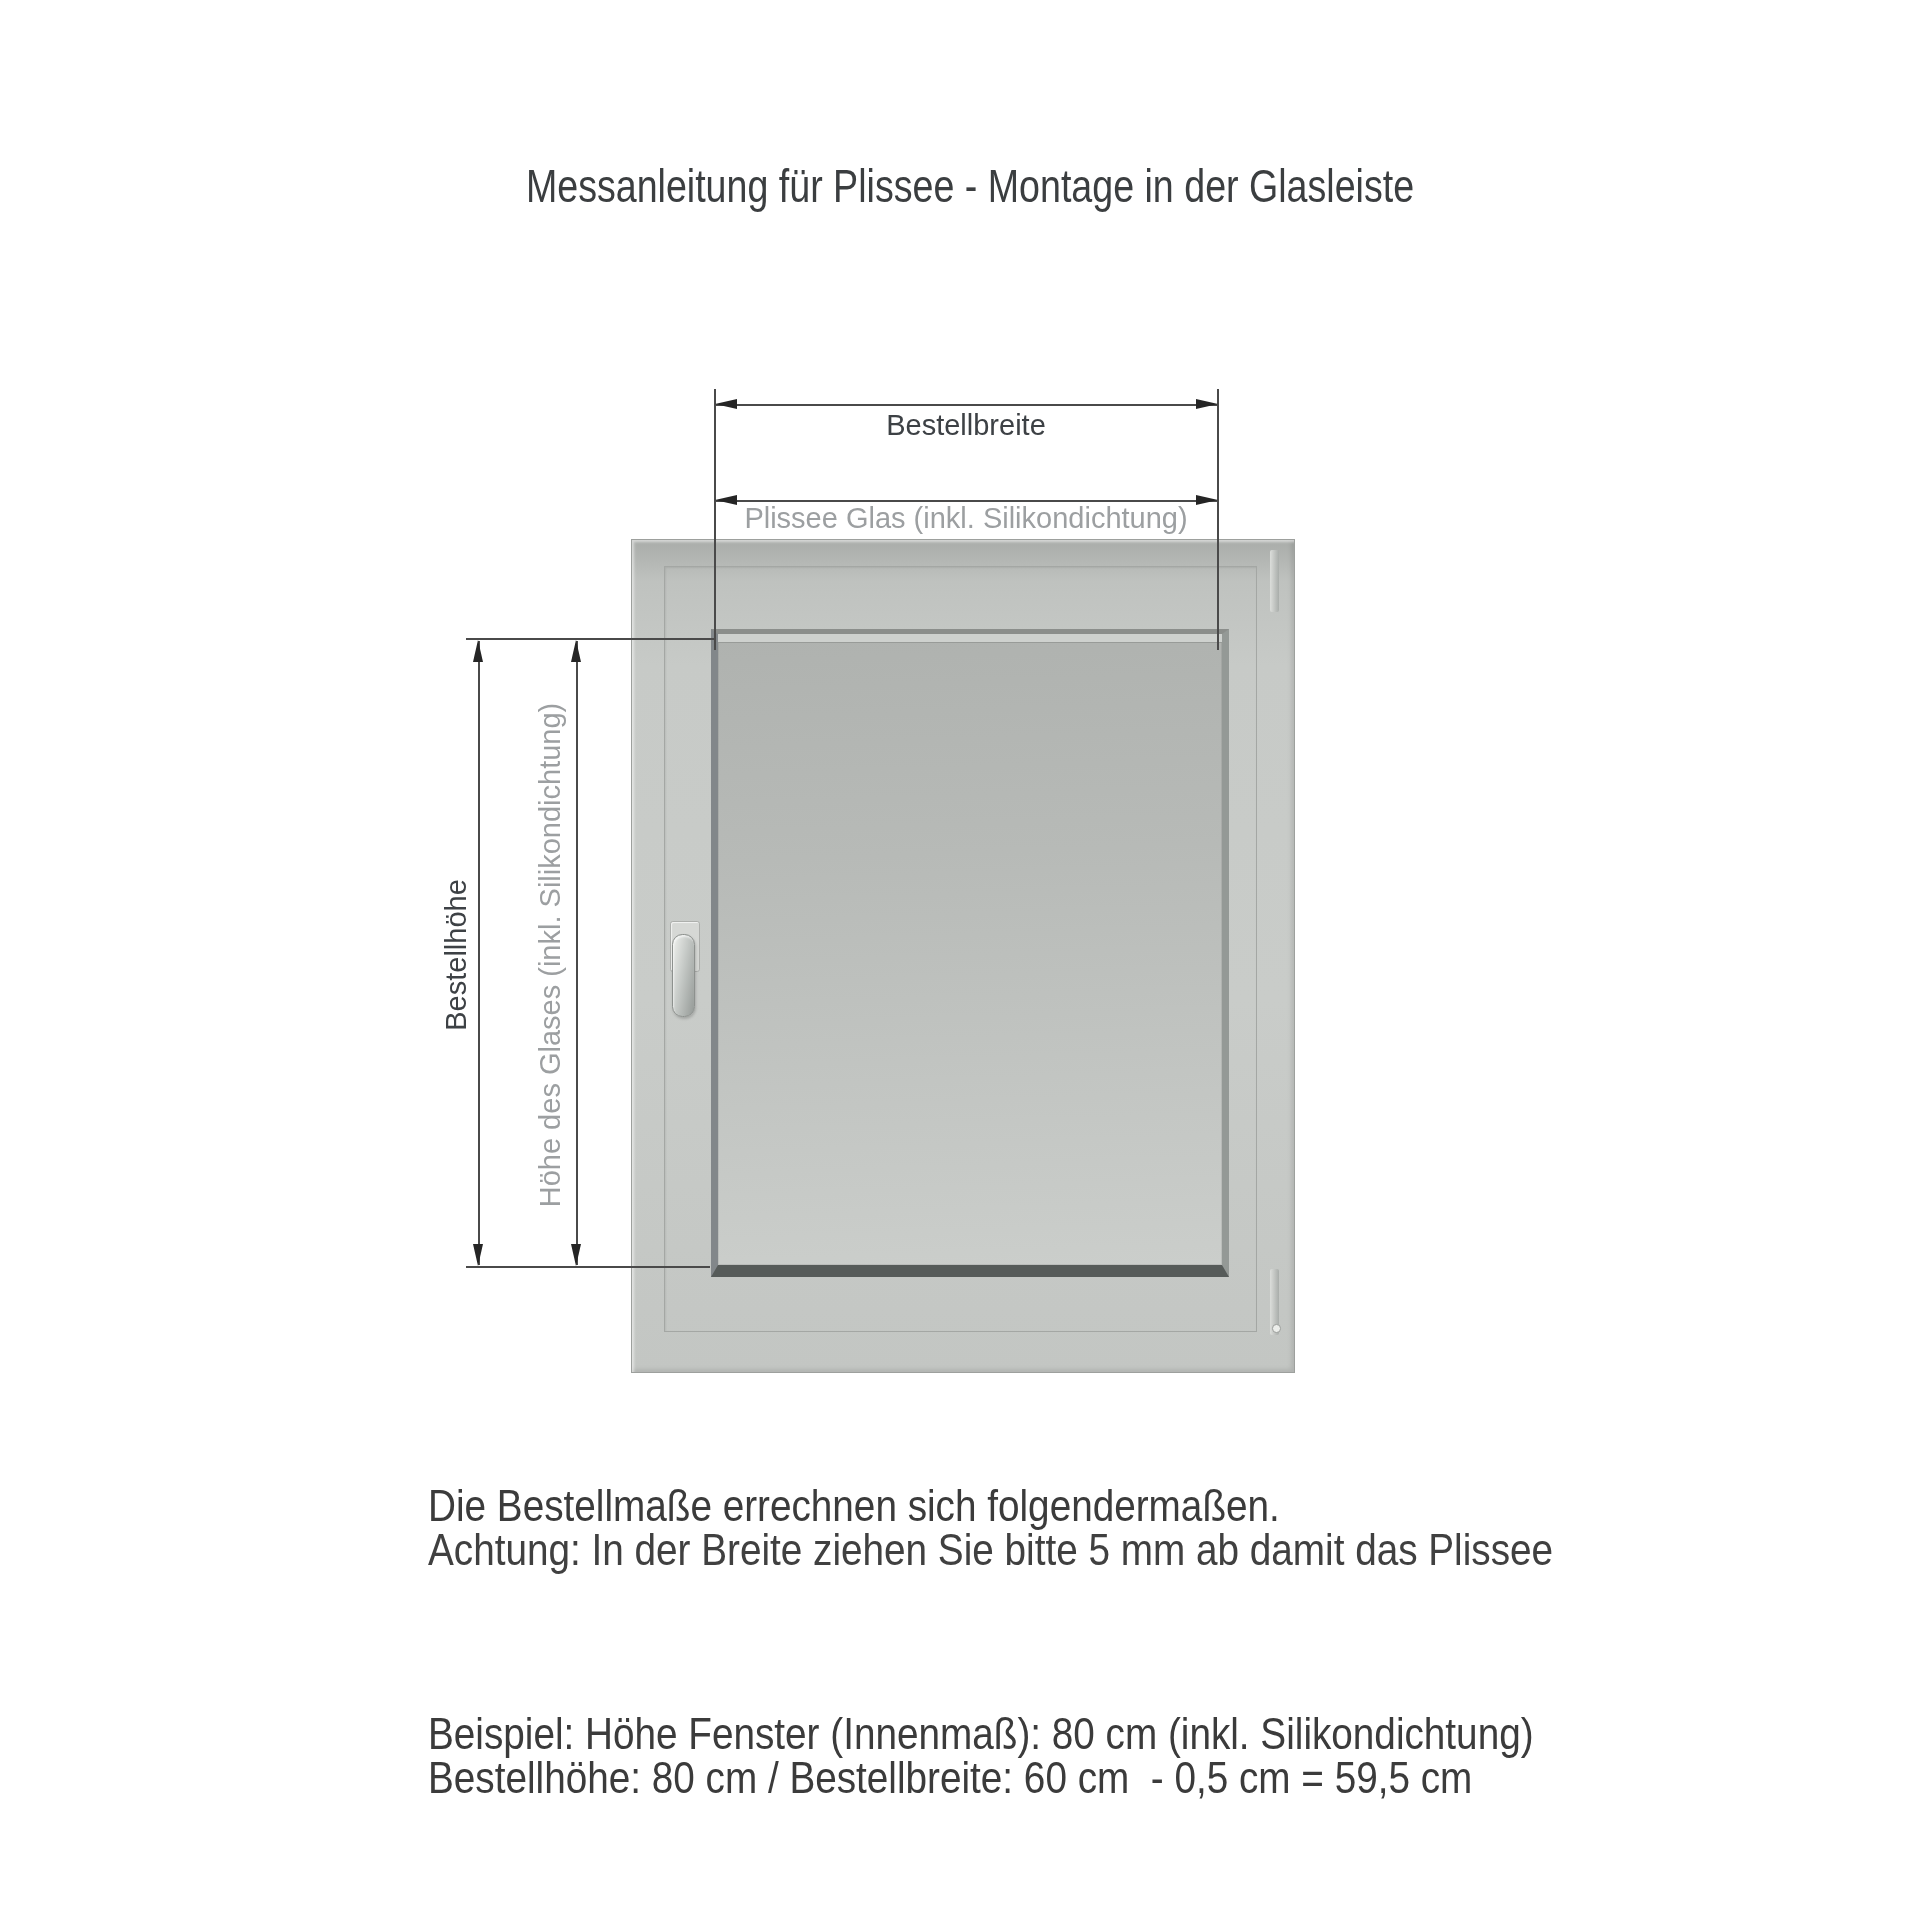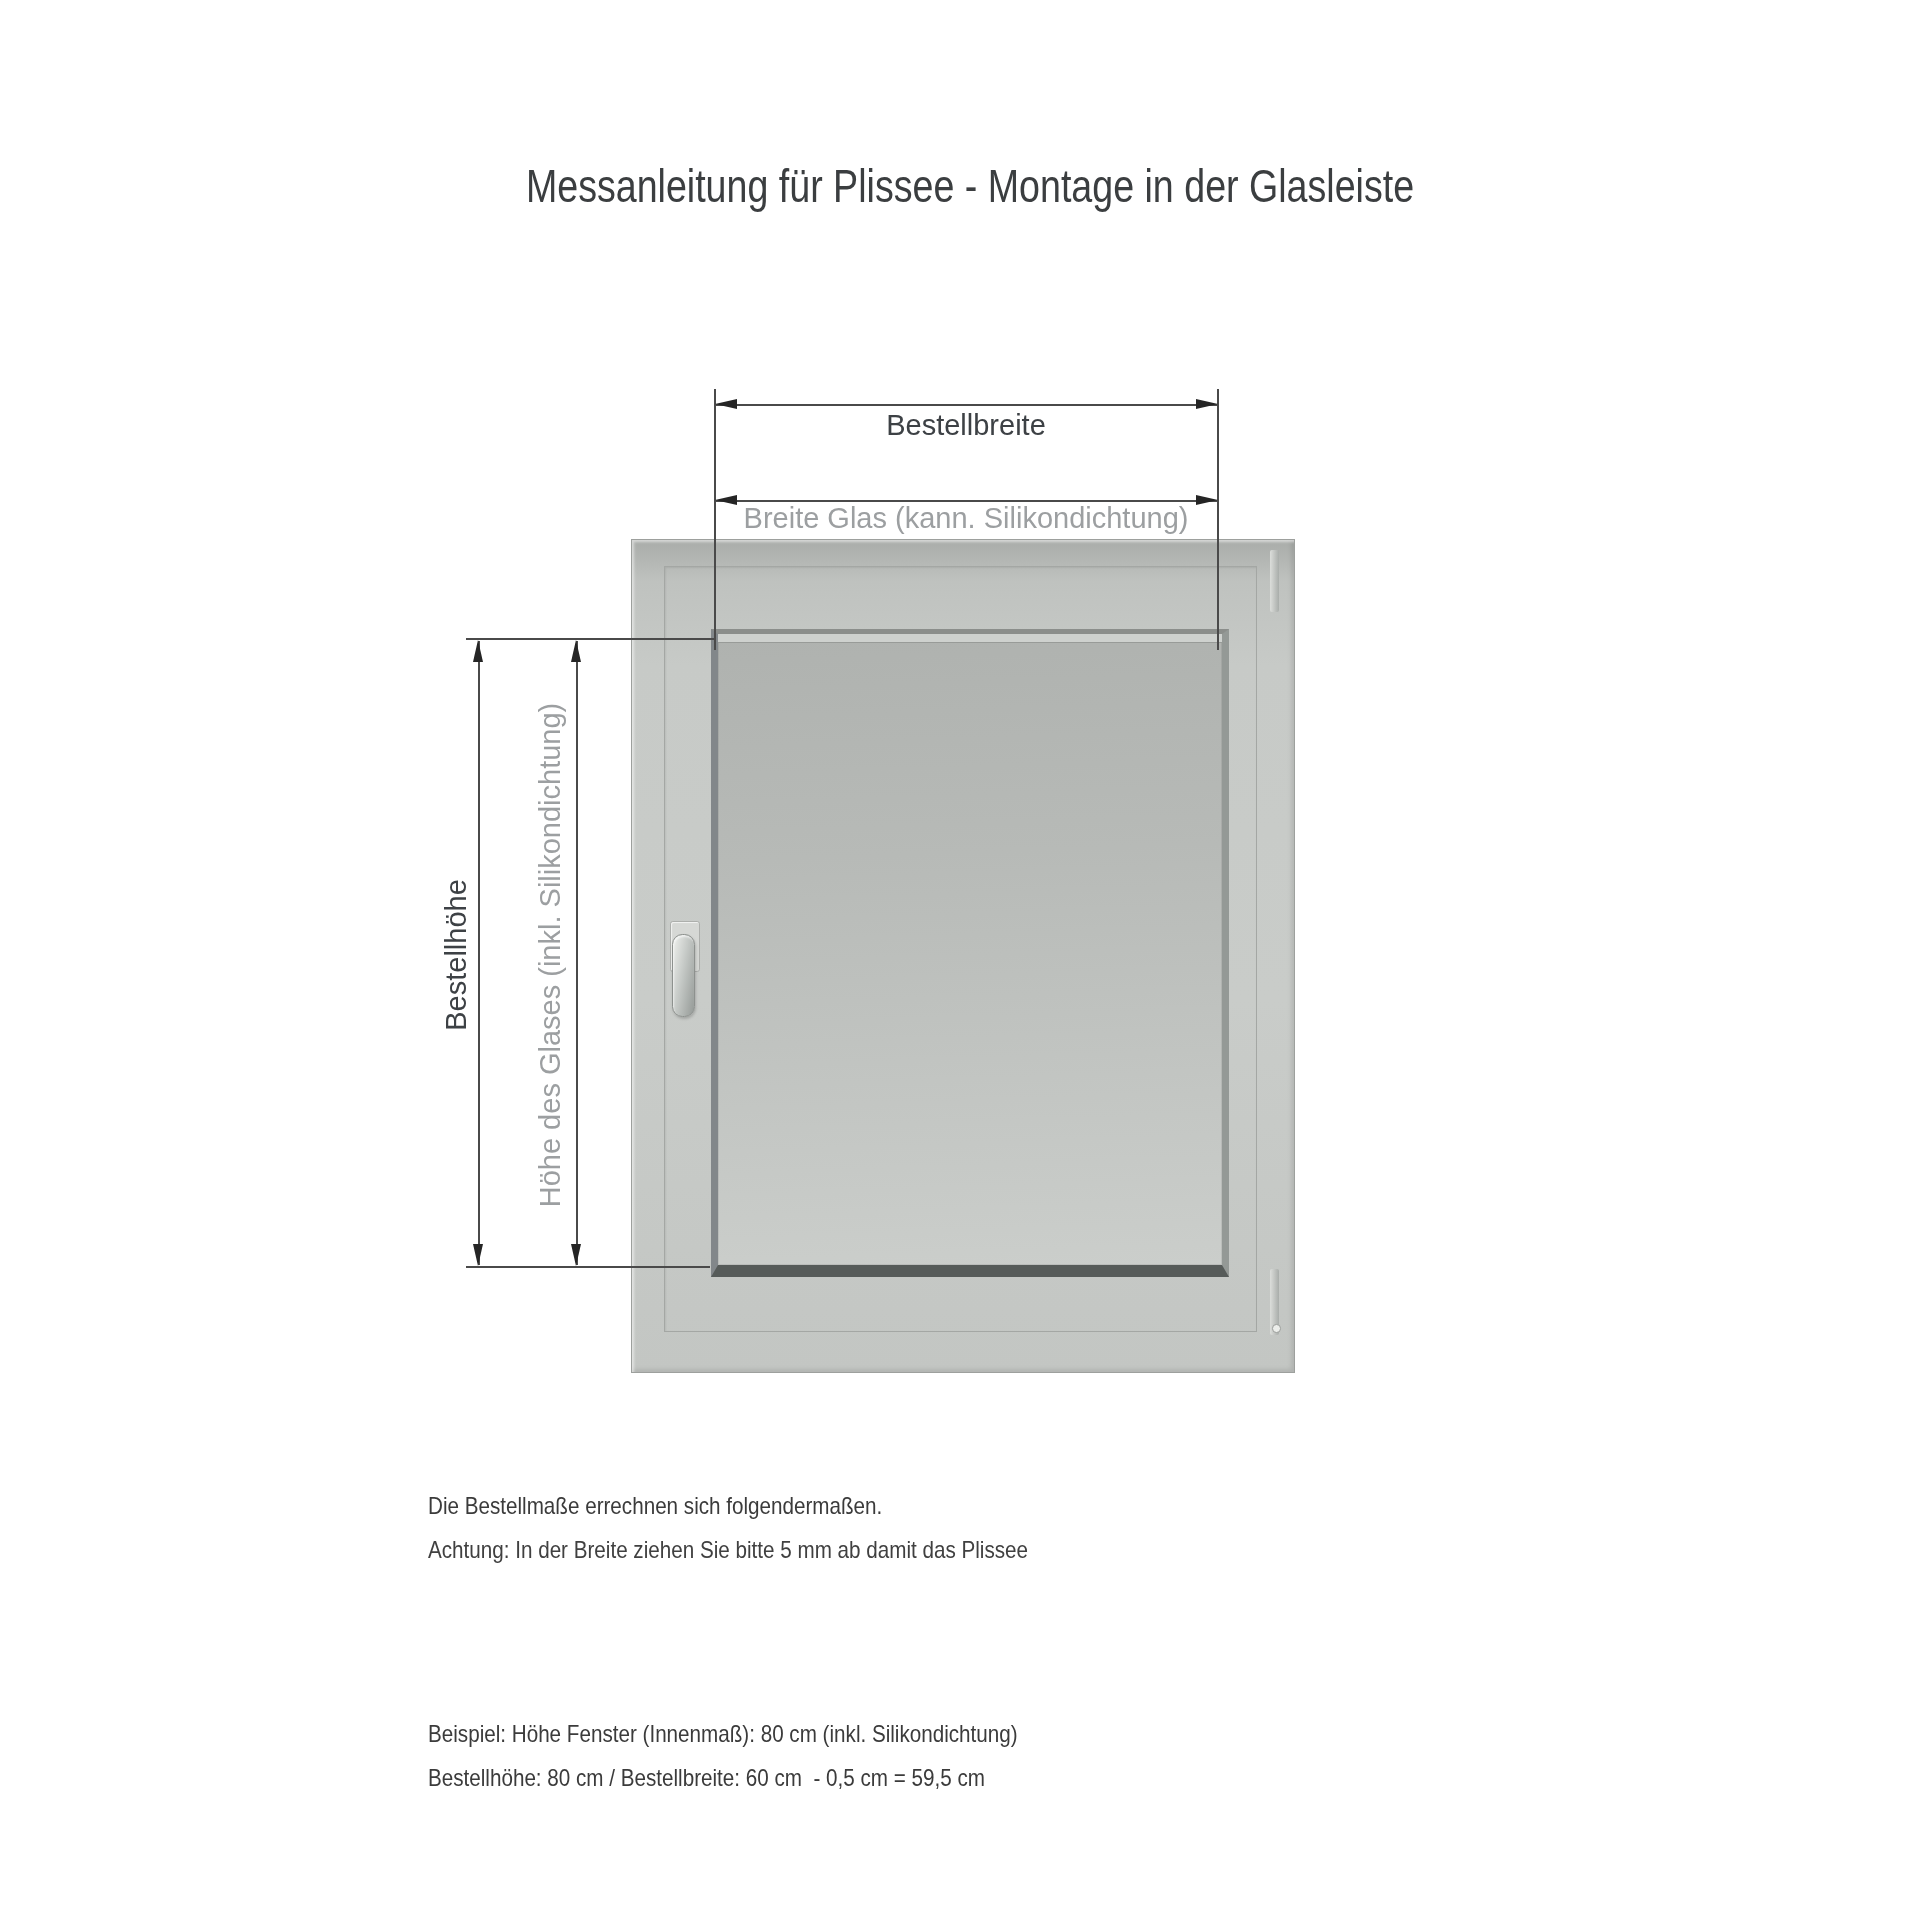--- a/index.html
+++ b/index.html
@@ -68,21 +68,21 @@
   .v-arrow .head{position:absolute;width:0;height:0;left:-4.7px;}
   .v-arrow .head.n{top:-0.9px;border-left:5.6px solid transparent;border-right:5.6px solid transparent;border-bottom:22.6px solid #252525;}
   .v-arrow .head.s{bottom:-0.9px;border-left:5.6px solid transparent;border-right:5.6px solid transparent;border-top:22.6px solid #252525;}
   
   .dim-label{position:absolute;font-size:29px;white-space:nowrap;}
   .dim-label.h{transform:translateX(-50%);margin-top:44px;}
   .dim-label.v{transform:translate(-50%,-50%) rotate(-90deg);}
   .dark{color:#3d4145;}
   .gray{color:#9c9fa1;}
   
-  .textblock{position:absolute;left:428px;font-size:24px;line-height:44px;color:#3b3b3b;}
+  .textblock{position:absolute;left:428px;font-size:45px;line-height:44px;color:#3b3b3b;}
   .textblock .line{white-space:pre;}
   .textblock .line > span{display:inline-block;transform:scaleX(0.86);transform-origin:0 50%;white-space:pre;}
   .textblock .line.indent{padding-left:141px;}
   .textblock .line.red{color:#404040;}
   #instructions{top:1484px;}
   #example{top:1712px;}
 </style>
 </head>
 <body>
 
@@ -111,21 +111,21 @@
   <div class="h-arrow" style="left:716px;top:404px;width:501px;">
     <span class="head w"></span>
     <span class="head e"></span>
   </div>
   <div class="h-arrow" style="left:716px;top:500px;width:501px;">
     <span class="head w"></span>
     <span class="head e"></span>
   </div>
 
   <div class="dim-label h dark" style="left:966px;top:365px;">Bestellbreite</div>
-  <div class="dim-label h gray" style="left:966px;top:458px;">Breite Glas (kann. Silikondichtung)</div>
+  <div class="dim-label h gray" style="left:966px;top:458px;">Plissee Glas (inkl. Silikondichtung)</div>
 
   <div class="dimline ext-h" style="left:466px;width:248px;"></div>
   <div class="dimline ext-h" style="left:466px;top:1266px;width:244px;"></div>
 
   <div class="v-arrow" style="left:478px;top:641px;height:624px;">
     <span class="head n"></span>
     <span class="head s"></span>
   </div>
   <div class="v-arrow" style="left:576px;top:641px;height:624px;">
     <span class="head n"></span>

